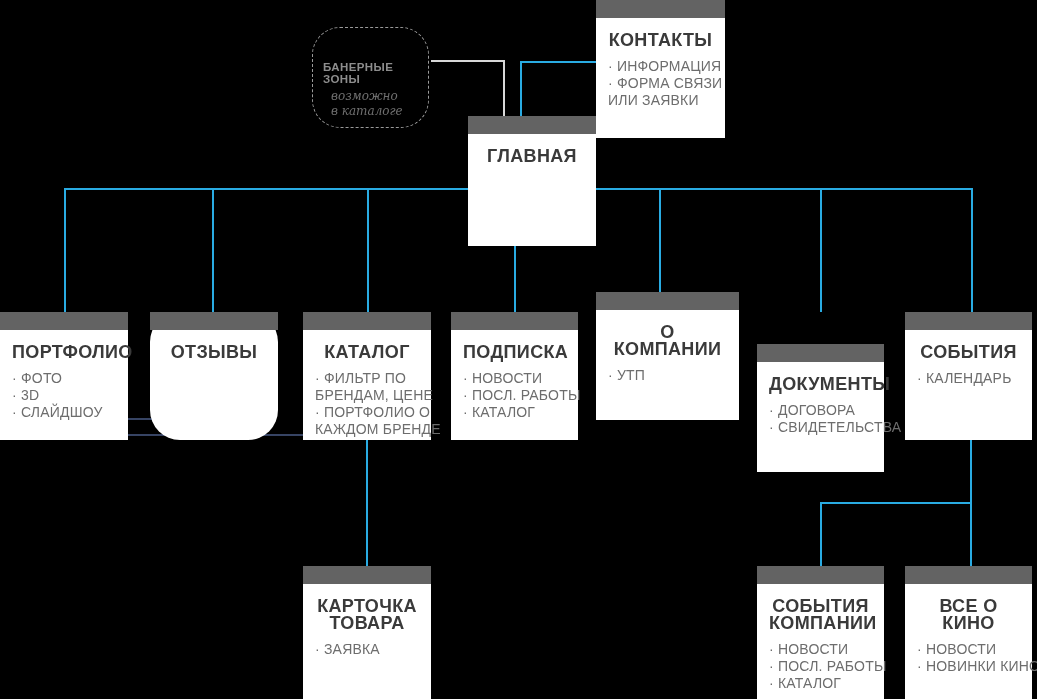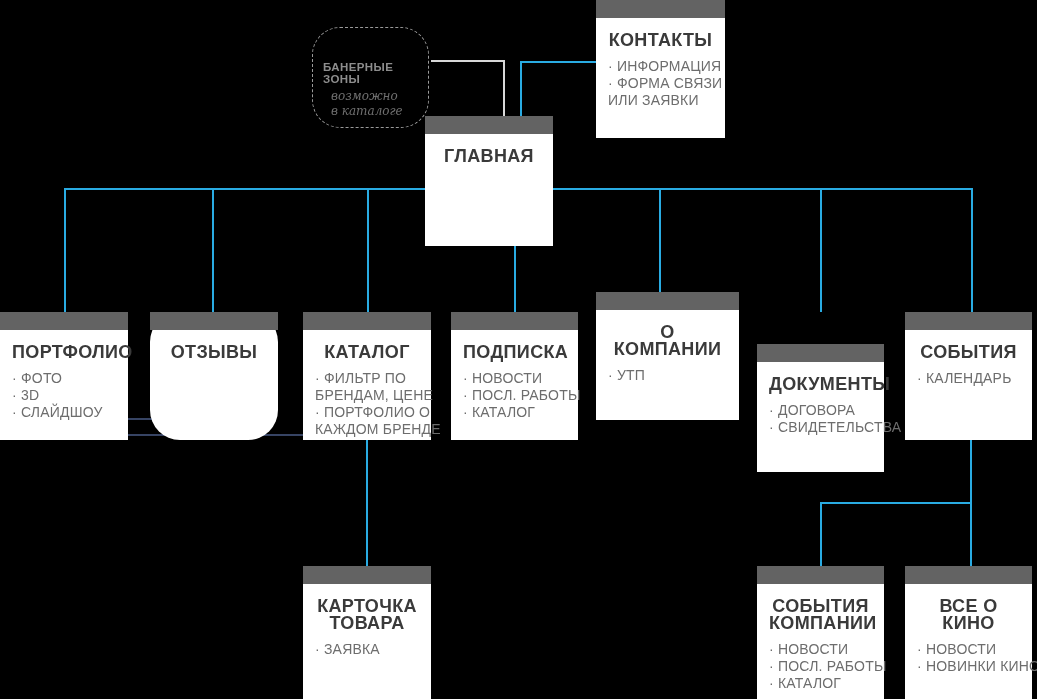--- a/index.html
+++ b/index.html
@@ -147,21 +147,21 @@
     <div class="body">
       <div class="title">КОНТАКТЫ</div>
       <ul class="items">
         <li>· ИНФОРМАЦИЯ</li>
         <li>· ФОРМА СВЯЗИ</li>
         <li>ИЛИ ЗАЯВКИ</li>
       </ul>
     </div>
   </div>
 
-  <div class="node" style="left:425px; top:116px; width:128px; height:130px;">
+  <div class="node" style="left:468px; top:116px; width:128px; height:130px;">
     <div class="hdr"></div>
     <div class="body">
       <div class="title">ГЛАВНАЯ</div>
     </div>
   </div>
 
   <div class="node" style="left:0px; top:312px; width:128px; height:128px;">
     <div class="hdr"></div>
     <div class="body">
       <div class="title">ПОРТФОЛИО</div>

